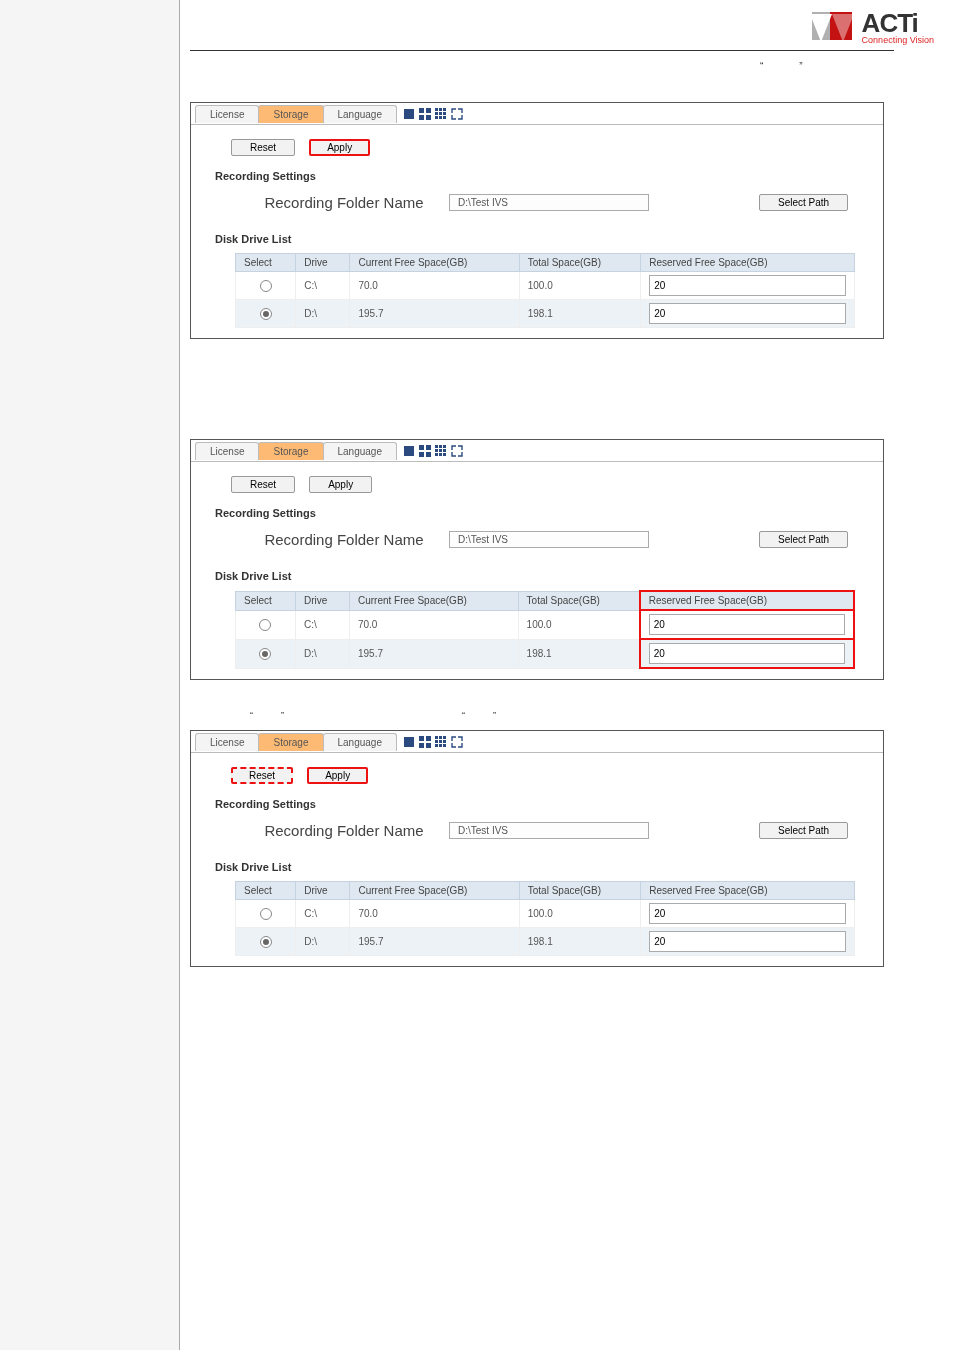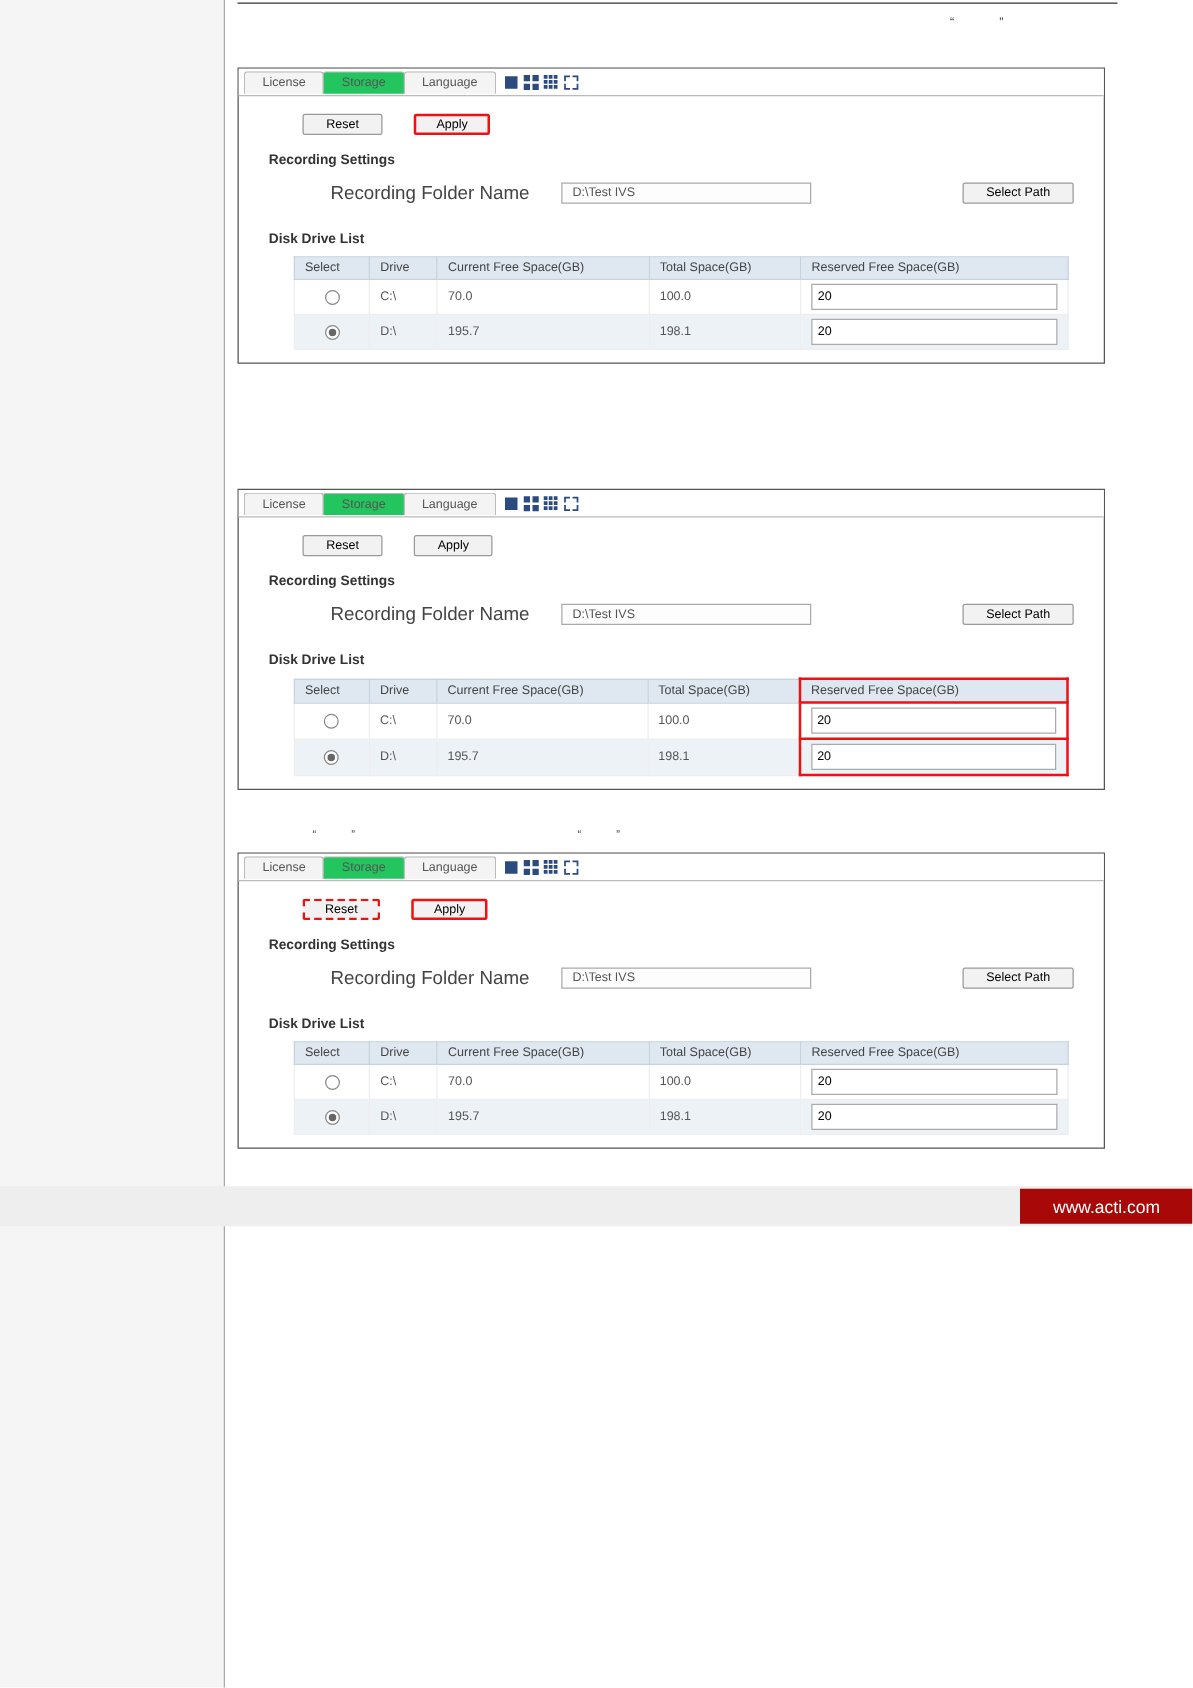--- a/index.html
+++ b/index.html
@@ -12,24 +12,24 @@
   .logo-txt { font-size: 26px; font-weight: bold; color: #333; letter-spacing: -1px; }
   .conn-vis { font-size: 9px; color: #d22; margin-top: -4px; }
   .logo-stack { display: flex; flex-direction: column; align-items: flex-start; margin-left: 4px; }
   h1.manual-title { text-align: center; font-size: 20px; font-weight: bold; margin: 8px 0 2px 0; }
   .hr-line { border: 0; border-bottom: 1px solid #333; margin: 2px 60px 0 190px; }
   .panel-outer { margin: 30px 70px 30px 190px; border: 1px solid #555; background: #fff; }
   .panel-outer.p2 { margin-top: 100px; }
   .panel-outer.p3 { margin-top: 10px; }
   .tabs { display: flex; background: #fff; border-bottom: 1px solid #bbb; height: 22px; align-items: center; padding-left: 4px; }
   .tab { font-size: 10px; padding: 3px 14px; border: 1px solid #bbb; border-bottom: none; background: #f4f4f4; border-radius: 3px 3px 0 0; margin-right: -1px; color: #555; }
-  .tab.active { background: #22c55e; }
+  .tab.active { background: #fdba74; }
   .toolbar-icons { display: flex; align-items: center; margin-left: 6px; gap: 2px; }
   .btn-row { display: flex; gap: 14px; padding: 14px 0 6px 40px; }
-  .ui-btn { font-size: 10px; padding: 2px 18px; border: 1px solid #999; background: #f2f2f2; border-radius: 2px; margin-left: 11px; }
+  .ui-btn { font-size: 10px; padding: 2px 18px; border: 1px solid #999; background: #f2f2f2; border-radius: 2px; }
   .red-box { border: 2px solid #e11; padding: 1px 16px; }
   .dash-box { border: 2px dashed #e11; padding: 1px 16px; }
   .section-lbl { font-size: 11px; font-weight: bold; color: #333; padding: 8px 0 0 24px; }
   .rec-row { display: flex; align-items: center; padding: 12px 0 8px 48px; }
   .rec-label { font-size: 15px; color: #444; width: 210px; text-align: center; }
   .rec-input { width: 200px; font-size: 10px; padding: 2px 8px; border: 1px solid #aaa; background: #fdfdfd; color: #555; margin-right: 110px; }
   .section-lbl2 { font-size: 11px; font-weight: bold; color: #333; padding: 14px 0 0 24px; }
   .tbl-wrap { padding: 8px 28px 10px 44px; }
   table.disk { width: 100%; border-collapse: collapse; font-size: 10px; }
   table.disk th { background: #dfe8f0; padding: 3px 8px; text-align: left; font-weight: normal; color: #444; border: 1px solid #c5d2e0; }
@@ -45,20 +45,36 @@
   .footer-line { height: 32px; background: #eee; margin-top: 30px; display: flex; justify-content: flex-end; align-items: center; }
   .footer-link { background: #a80808; color: #fff; font-size: 14px; padding: 6px 26px; }
 </style>
 </head>
 <body>
 
 <div class="left-bar"></div>
 
 <div class="content">
 
+  <div class="hdr">
+    <div class="logo-wrap">
+      <div class="logo-sq">
+        <svg width="52" height="40" viewBox="0 0 52 40">
+          <polygon points="6,6 24,6 24,34 6,34" fill="#b0b0b0"></polygon>
+          <polygon points="24,6 46,6 46,34 24,34" fill="#c41111"></polygon>
+          <polygon points="4,8 26,8 15,36" fill="#fff"></polygon>
+          <polygon points="26,8 48,8 37,36" fill="#fff" opacity="0.4"></polygon>
+        </svg>
+      </div>
+      <div class="logo-stack">
+        <span class="logo-txt">ACTi</span>
+        <span class="conn-vis">Connecting Vision</span>
+      </div>
+    </div>
+  </div>
 
   <hr class="hr-line">
 
   <div style="display:flex;gap:36px;margin-top:10px;margin-left:760px;font-size:10px;color:#333">
     <span>“</span>
     <span>”</span>
   </div>
 
   <div class="panel-outer">
     <div class="tabs">
@@ -285,17 +301,14 @@
             <td>D:\</td>
             <td>195.7</td>
             <td>198.1</td>
             <td class="reserved-cell"><input value="20" style=""></td>
           </tr>
         </tbody>
       </table>
     </div>
   </div>
 
-  <div class="footer-line">
-    <span class="footer-link">www.acti.com</span>
-  </div>
 
 </div>
 
 </body></html>

